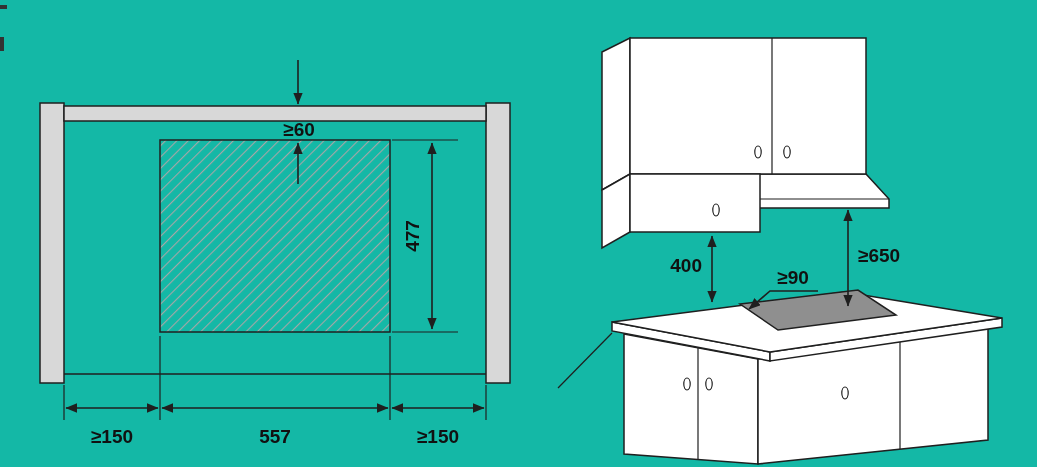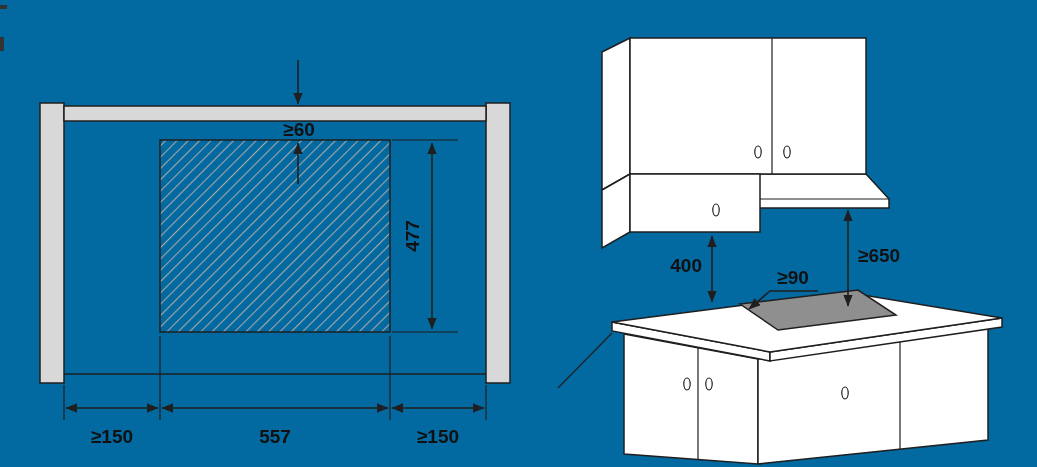--- a/index.html
+++ b/index.html
@@ -1,20 +1,20 @@
 <!DOCTYPE html>
 <html><head>
 <meta charset="utf-8">
 <style>
   html, body { margin: 0; padding: 0; background: #ffffff; }
   .canvas {
     position: relative;
     width: 1037px;
     height: 467px;
-    background: #0369a1;
+    background: #14b8a6;
     overflow: hidden;
   }
   svg { display: block; }
   .stroke  { stroke: #1f1f1f; stroke-width: 1.5; }
   .thin    { stroke: #1f1f1f; stroke-width: 1.2; }
   .fillw   { fill: #ffffff; }
   .nofill  { fill: none; }
   .dim     { stroke: #1f1f1f; stroke-width: 1.6; fill: none; }
   .ext     { stroke: #1f1f1f; stroke-width: 1.2; fill: none; }
   text {

